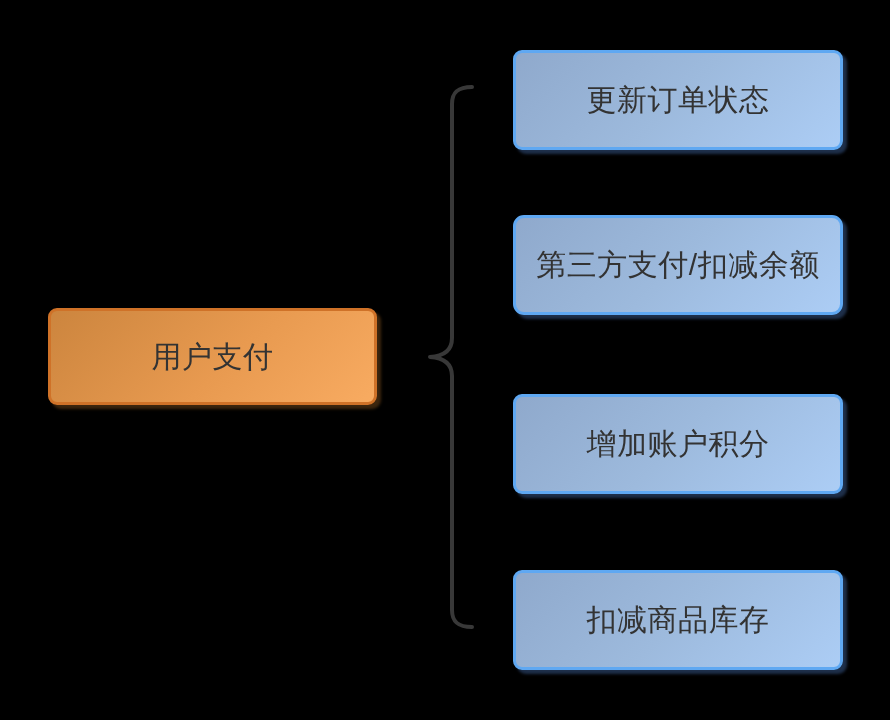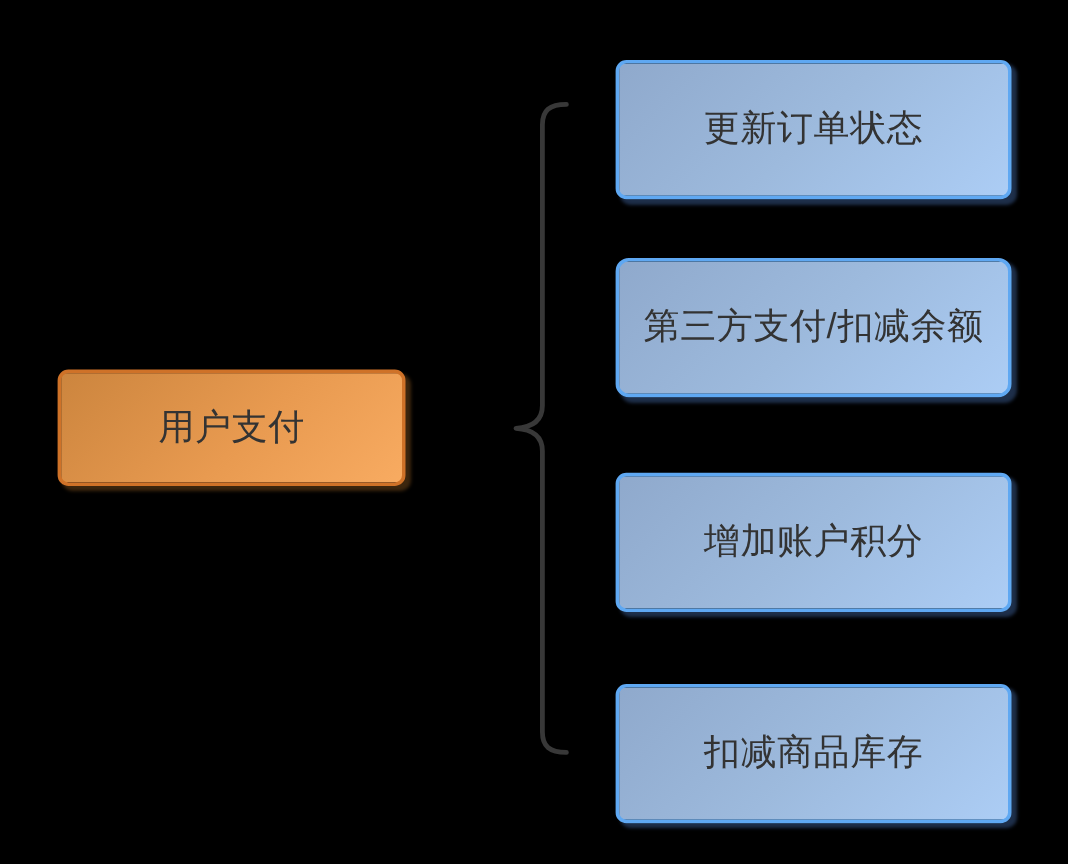--- a/index.html
+++ b/index.html
@@ -30,30 +30,30 @@
   .node .label {
     font-size: 30px;
     line-height: 1;
     color: #333333;
     letter-spacing: 0.5px;
     white-space: nowrap;
   }
   .node-root {
     left: 48px;
     top: 308px;
-    width: 290px;
+    width: 329px;
     height: 97px;
     border: 3px solid #cf7228;
     background: linear-gradient(135deg, #cc853e 0%, #e89a50 55%, #f8ab61 100%);
     box-shadow: 4px 4px 3px rgba(110, 70, 25, 0.55);
   }
   .node-child {
     left: 513px;
     width: 330px;
-    height: 116px;
+    height: 100px;
     border: 3px solid #5fa8f2;
     background: linear-gradient(135deg, #8fa9cc 0%, #9dbadd 50%, #accdf5 100%);
     box-shadow: 4px 4px 3px rgba(55, 85, 135, 0.55);
     text-align: center;
   }
   .node-child-0 { top: 50px; }
   .node-child-1 { top: 215px; border-radius: 11px; }
   .node-child-2 { top: 394px; }
   .node-child-3 { top: 570px; }
   .brace-svg {

